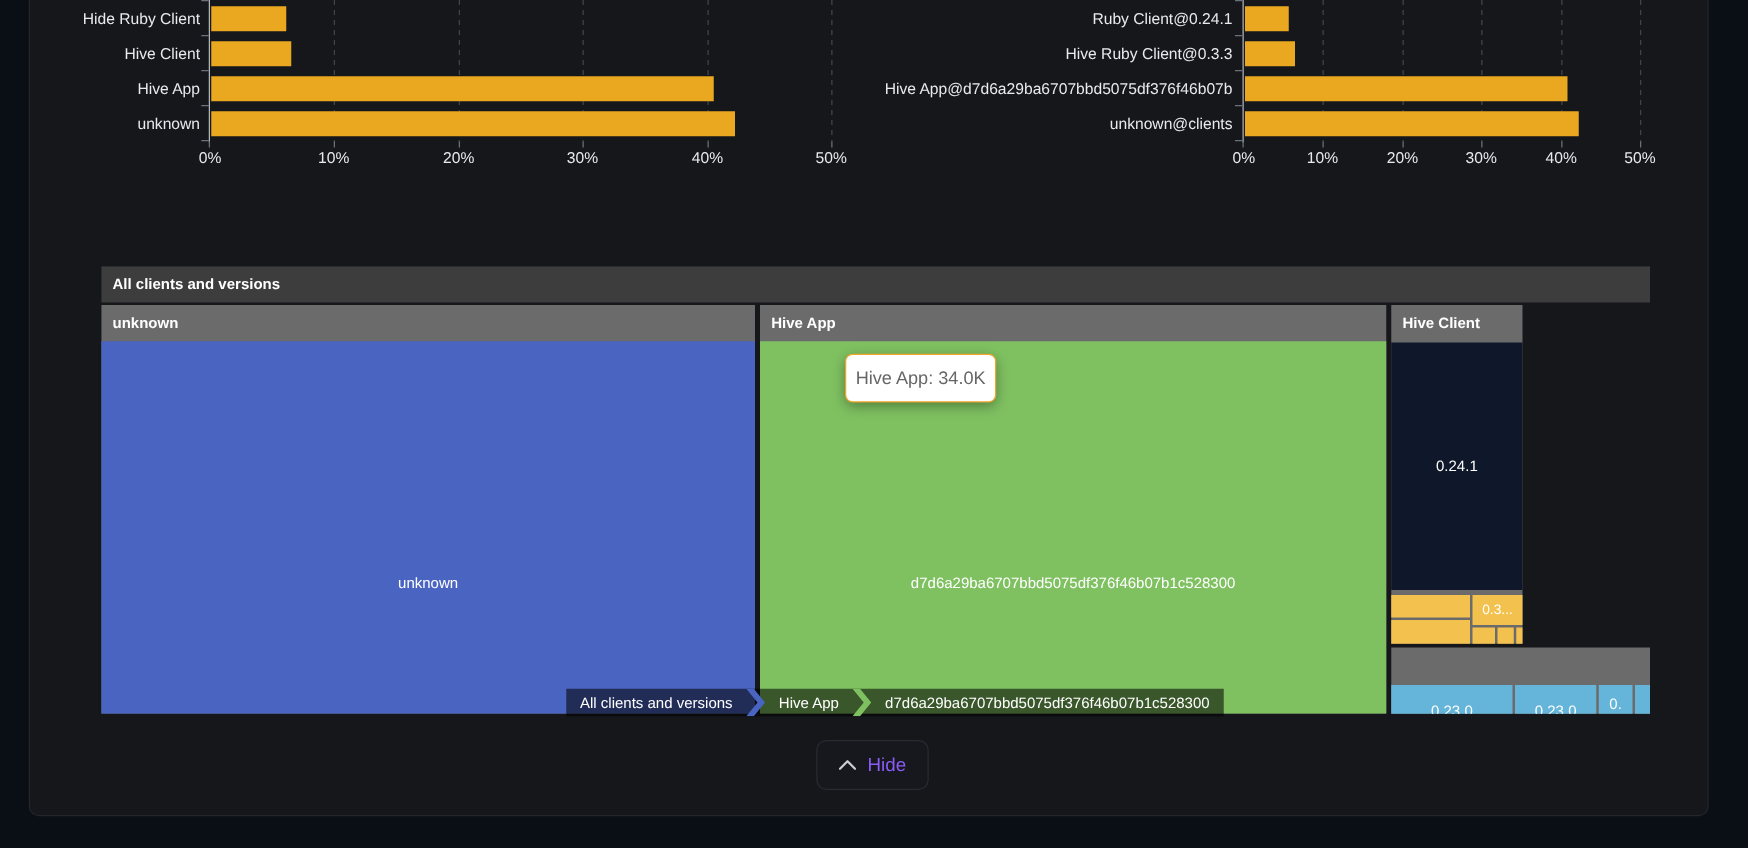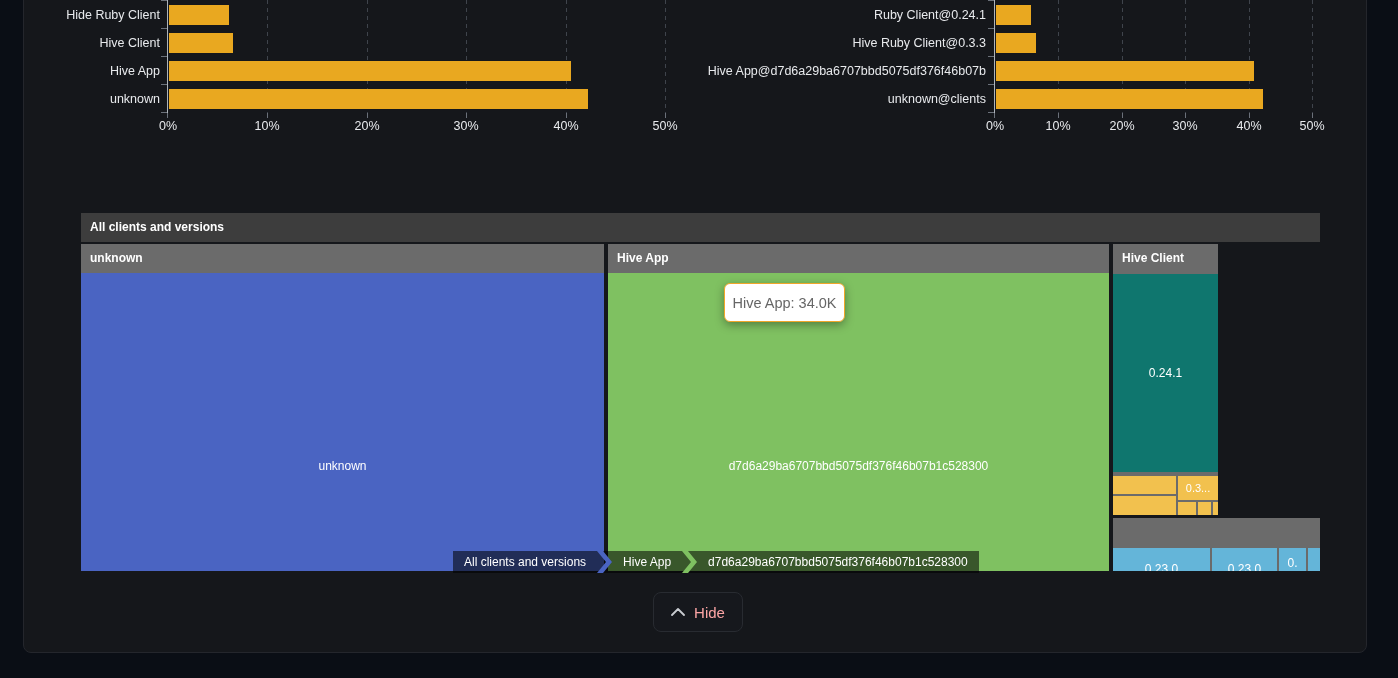--- a/index.html
+++ b/index.html
@@ -30,32 +30,32 @@
   .tm-header { position:absolute; left:0; top:0; right:0; height:29px; color:#fff;
     font-size:12px; font-weight:bold; line-height:29px; padding-left:9px;
     white-space:nowrap; overflow:hidden; }
   .tm-cell { position:absolute; display:flex; align-items:center; justify-content:center;
     color:#fff; font-size:12px; white-space:nowrap; overflow:hidden; }
 
   
   .tooltip { position:absolute; left:676px; top:283px; width:121px; height:39px;
     background:#ffffff; border:1px solid #f0a62a; border-radius:6px;
     box-shadow:0 3px 10px rgba(0,0,0,0.35); display:flex; align-items:center;
-    justify-content:center; font-size:14.5px; color:#666;margin-left:48px; }
+    justify-content:center; font-size:14.5px; color:#666; }
 
   
   .breadcrumb { position:absolute; left:453px; top:551px; height:22px; display:flex;
     align-items:center; background:rgba(0,0,0,0.55); color:#fff; font-size:12px; }
   .crumb { padding:0 11px; line-height:22px; white-space:nowrap; cursor:default; }
   .crumb-sep { width:15px; height:22px; flex:0 0 auto; }
 
   
   .hide-btn { position:absolute; left:653px; top:592px; width:90px; height:40px;
     background:#16181d; border:1px solid #282b31; border-radius:8px; display:flex;
-    align-items:center; justify-content:center; gap:9px; color:#fca5a5; font-size:15px; }
+    align-items:center; justify-content:center; gap:9px; color:#8b5cf6; font-size:15px; }
 </style>
 </head>
 <body>
 
 <div class="page">
   <div class="card"></div>
 
   <div>
 
     <div class="gridline" style="left:267px"></div>
@@ -142,21 +142,21 @@
 
     <div class="tm-section" style="left:527px;top:31px;width:501px;height:327px">
       <div class="tm-header">Hive App</div>
       <div class="tm-cell" style="left:0;top:29px;width:501px;height:298px;background:#7fc161">
         <span style="position:absolute;left:0;right:0;top:186px;text-align:center">d7d6a29ba6707bbd5075df376f46b07b1c528300</span>
       </div>
     </div>
 
     <div class="tm-section" style="left:1032px;top:31px;width:105px;height:271px">
       <div class="tm-header">Hive Client</div>
-      <div class="tm-cell" style="left:0;top:30px;width:105px;height:198px;background:#0f766e">
+      <div class="tm-cell" style="left:0;top:30px;width:105px;height:198px;background:#0f172a">
         <span>0.24.1</span>
       </div>
       <div class="tm-cell" style="left:0;top:232px;width:63px;height:18px;background:#f2c14e"></div>
       <div class="tm-cell" style="left:0;top:252px;width:63px;height:19px;background:#f2c14e"></div>
       <div class="tm-cell" style="left:65px;top:232px;width:40px;height:24px;background:#f2c14e;font-size:11px">
         <span>0.3...</span>
       </div>
       <div class="tm-cell" style="left:65px;top:258px;width:18px;height:13px;background:#f2c14e"></div>
       <div class="tm-cell" style="left:85px;top:258px;width:13px;height:13px;background:#f2c14e"></div>
       <div class="tm-cell" style="left:100px;top:258px;width:5px;height:13px;background:#f2c14e"></div>

